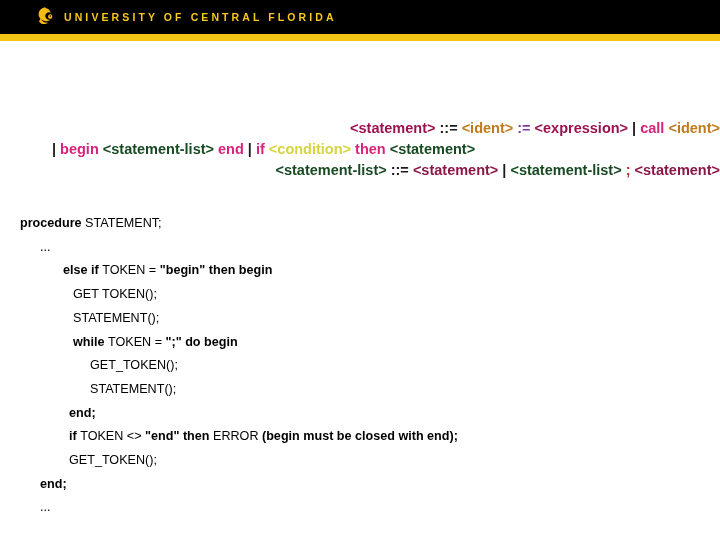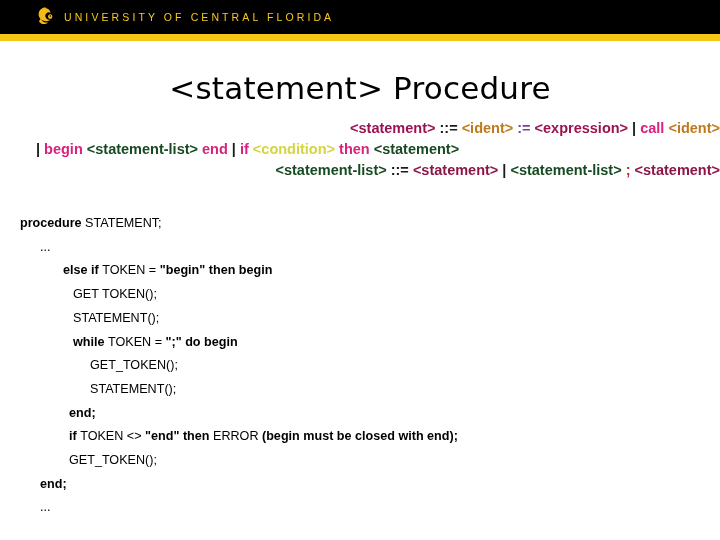--- a/index.html
+++ b/index.html
@@ -29,21 +29,21 @@
   #pegasus-logo {
     position:absolute; left:33px; top:5px;
     width:24px; height:24px;
   }
   #wordmark {
     position:absolute; left:64px; top:10px;
     height:14px;
     color:#F7C81E;
     font-family:"Liberation Sans", sans-serif;
     font-size:10.5px;
-    font-weight:normal;
+    font-weight:bold;
     letter-spacing:3.1px;
     white-space:nowrap;
     line-height:14px;
   }
 
   
   #slide-title {
     position:absolute; left:0; top:70px;
     width:720px;
     text-align:center;
@@ -60,21 +60,21 @@
     position:absolute; left:0; top:118px;
     width:720px;
     font-family:"Liberation Sans", sans-serif;
     font-size:14.5px;
     font-weight:bold;
     line-height:21px;
     color:#1a1a1a;
   }
   .g-line { white-space:nowrap; }
   .g-line.c  { text-align:right; }
-  .g-line.l1 { padding-left:36px; }
+  .g-line.l1 { padding-left:52px; }
 
   
   .tk-stmt-pink   { color:#9C1250; }
   .tk-ident       { color:#C07A1B; }
   .tk-assign      { color:#7B3FA0; }
   .tk-kw          { color:#D9227C; }
   .tk-plain       { color:#1a1a1a; }
   .tk-stmt-green  { color:#174A22; }
   .tk-cond        { color:#D7D442; }
   .tk-stmt-maroon { color:#8C1646; }
@@ -121,21 +121,20 @@
                -0.2 -1.2 0.7 -2.4 1.9 -2.7z" fill="#F5B915"></path>
       <circle cx="17.4" cy="11.0" r="0.75" fill="#111111"></circle>
       <path d="M8.0 13.6c0.4 1.4 1.4 2.6 2.7 3.3 1.3 0.7 2.9 0.9 4.3 0.5
                -1.1 1.0 -2.6 1.6 -4.1 1.6 -2.0 0 -3.8 -1.0 -4.9 -2.6
                0.6 -1.0 1.2 -1.9 2.0 -2.8z" fill="#F5B915"></path>
     </svg>
   </div>
 
   <div id="wordmark">UNIVERSITY OF CENTRAL FLORIDA</div>
 
-  <div id="slide-title">&lt;statement&gt; Procedure</div>
 
   <div id="grammar">
       <div class="g-line c"><span class="tk-stmt-pink">&lt;statement&gt;</span><span class="tk-plain"> ::= </span><span class="tk-ident">&lt;ident&gt;</span><span class="tk-plain"> </span><span class="tk-assign">:=</span><span class="tk-plain"> </span><span class="tk-stmt-pink">&lt;expression&gt;</span><span class="tk-bar"> | </span><span class="tk-kw">call</span><span class="tk-plain"> </span><span class="tk-ident">&lt;ident&gt;</span></div>
       <div class="g-line l1"><span class="tk-bar">| </span><span class="tk-kw">begin</span><span class="tk-plain"> </span><span class="tk-stmt-green">&lt;statement-list&gt;</span><span class="tk-plain"> </span><span class="tk-kw">end</span><span class="tk-bar"> | </span><span class="tk-kw">if</span><span class="tk-plain"> </span><span class="tk-cond">&lt;condition&gt;</span><span class="tk-plain"> </span><span class="tk-kw">then</span><span class="tk-plain"> </span><span class="tk-stmt-green">&lt;statement&gt;</span></div>
       <div class="g-line c"><span class="tk-stmt-green">&lt;statement-list&gt;</span><span class="tk-plain"> ::= </span><span class="tk-stmt-maroon">&lt;statement&gt;</span><span class="tk-bar"> | </span><span class="tk-stmt-green">&lt;statement-list&gt;</span><span class="tk-plain"> </span><span class="tk-semi">;</span><span class="tk-plain"> </span><span class="tk-stmt-maroon">&lt;statement&gt;</span></div>
     </div>
 
   <div id="code">
       <div class="c-line ind0"><span class="c-kw">procedure </span><span>STATEMENT;</span></div>
       <div class="c-line ind1"><span>...</span></div>

